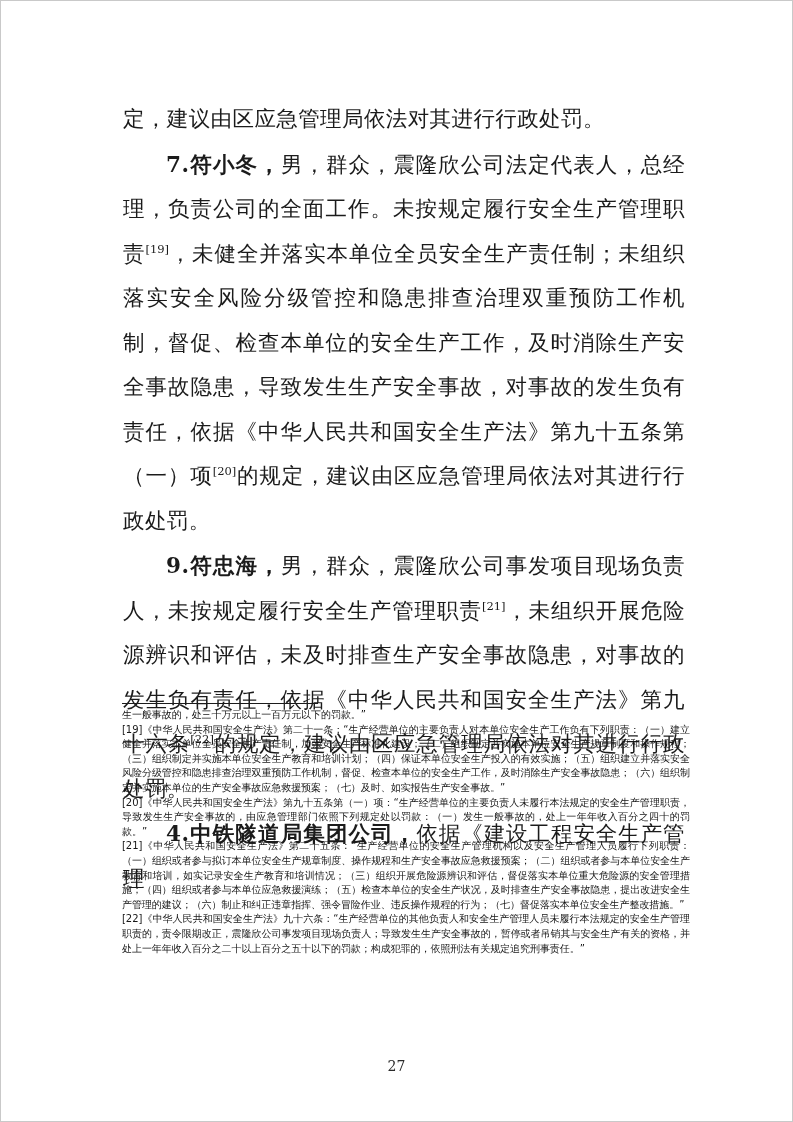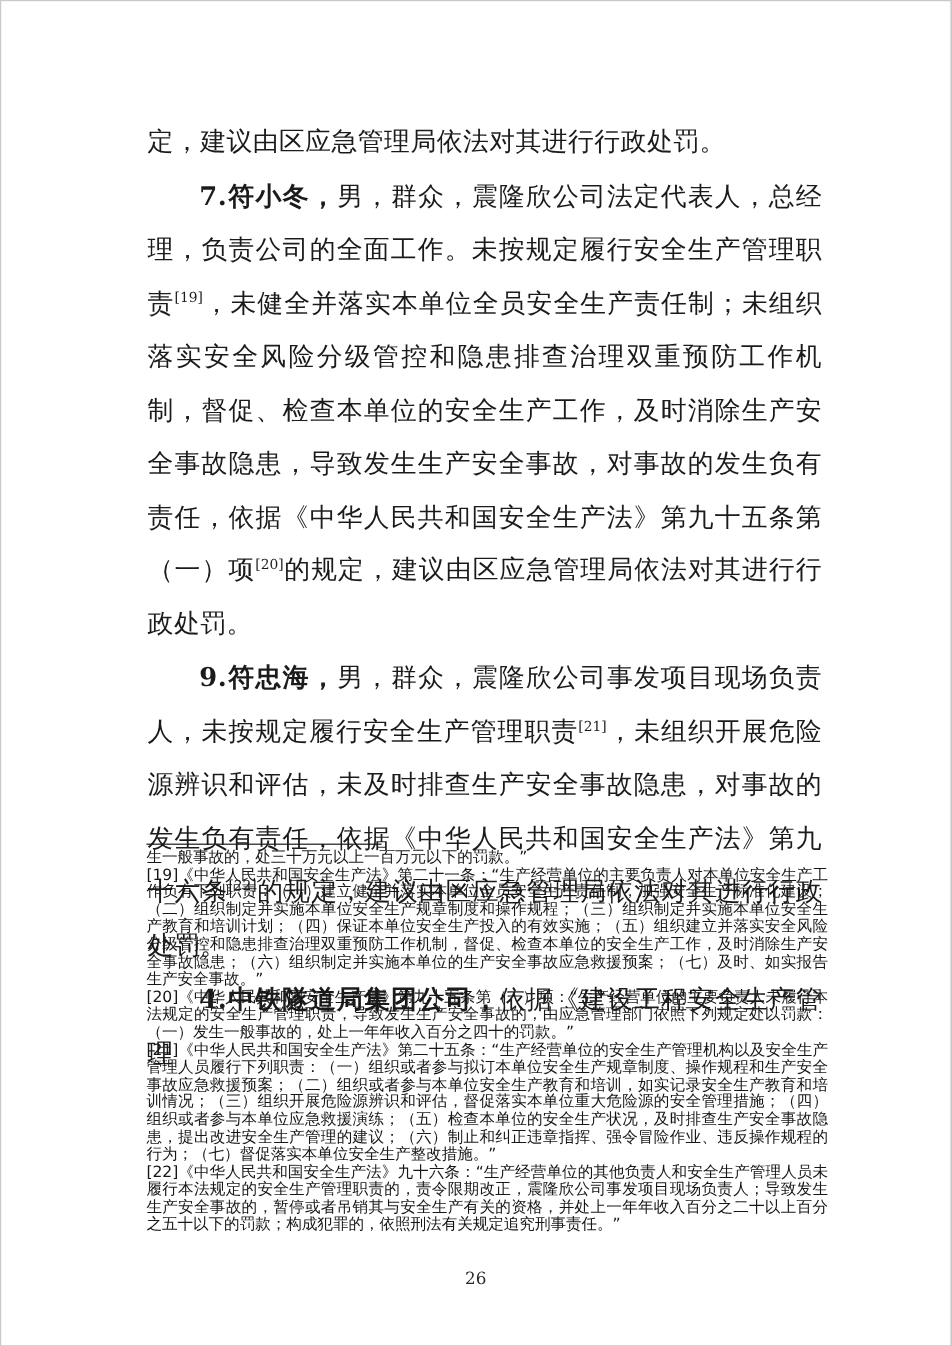--- a/index.html
+++ b/index.html
@@ -69,21 +69,21 @@
     border-top: 1.4px solid #1b1b1b;
   }
   .footnotes {
     position: absolute;
     left: 122px;
     top: 708px;
     width: 568px;
   }
   .fn {
     font-family: "DejaVu Sans", "Liberation Sans", sans-serif;
-    font-size: 13px;
+    font-size: 10px;
     line-height: 14.6px;
     color: #161616;
     text-align: justify;
     text-justify: inter-ideograph;
     margin: 0;
     letter-spacing: -0.05px;
   }
 
   
   .page-number {
@@ -124,14 +124,14 @@
     <p class="fn"><span>[19]</span><span>《中华人民共和国安全生产法》第二十一条：“生产经营单位的主要负责人对本单位安全生产工作负有下列职责：（一）建立健全并落实本单位全员安全生产责任制，加强安全生产标准化建设；（二）组织制定并实施本单位安全生产规章制度和操作规程；（三）组织制定并实施本单位安全生产教育和培训计划；（四）保证本单位安全生产投入的有效实施；（五）组织建立并落实安全风险分级管控和隐患排查治理双重预防工作机制，督促、检查本单位的安全生产工作，及时消除生产安全事故隐患；（六）组织制定并实施本单位的生产安全事故应急救援预案；（七）及时、如实报告生产安全事故。”</span></p>
 
     <p class="fn"><span>[20]</span><span>《中华人民共和国安全生产法》第九十五条第（一）项：“生产经营单位的主要负责人未履行本法规定的安全生产管理职责，导致发生生产安全事故的，由应急管理部门依照下列规定处以罚款：（一）发生一般事故的，处上一年年收入百分之四十的罚款。”</span></p>
 
     <p class="fn"><span>[21]</span><span>《中华人民共和国安全生产法》第二十五条：“生产经营单位的安全生产管理机构以及安全生产管理人员履行下列职责：（一）组织或者参与拟订本单位安全生产规章制度、操作规程和生产安全事故应急救援预案；（二）组织或者参与本单位安全生产教育和培训，如实记录安全生产教育和培训情况；（三）组织开展危险源辨识和评估，督促落实本单位重大危险源的安全管理措施；（四）组织或者参与本单位应急救援演练；（五）检查本单位的安全生产状况，及时排查生产安全事故隐患，提出改进安全生产管理的建议；（六）制止和纠正违章指挥、强令冒险作业、违反操作规程的行为；（七）督促落实本单位安全生产整改措施。”</span></p>
 
     <p class="fn"><span>[22]</span><span>《中华人民共和国安全生产法》九十六条：“生产经营单位的其他负责人和安全生产管理人员未履行本法规定的安全生产管理职责的，责令限期改正，震隆欣公司事发项目现场负责人；导致发生生产安全事故的，暂停或者吊销其与安全生产有关的资格，并处上一年年收入百分之二十以上百分之五十以下的罚款；构成犯罪的，依照刑法有关规定追究刑事责任。”</span></p>
 
   </div>
 
-  <div class="page-number">26</div>
+  <div class="page-number">27</div>
 </div>
 
 </body></html>

